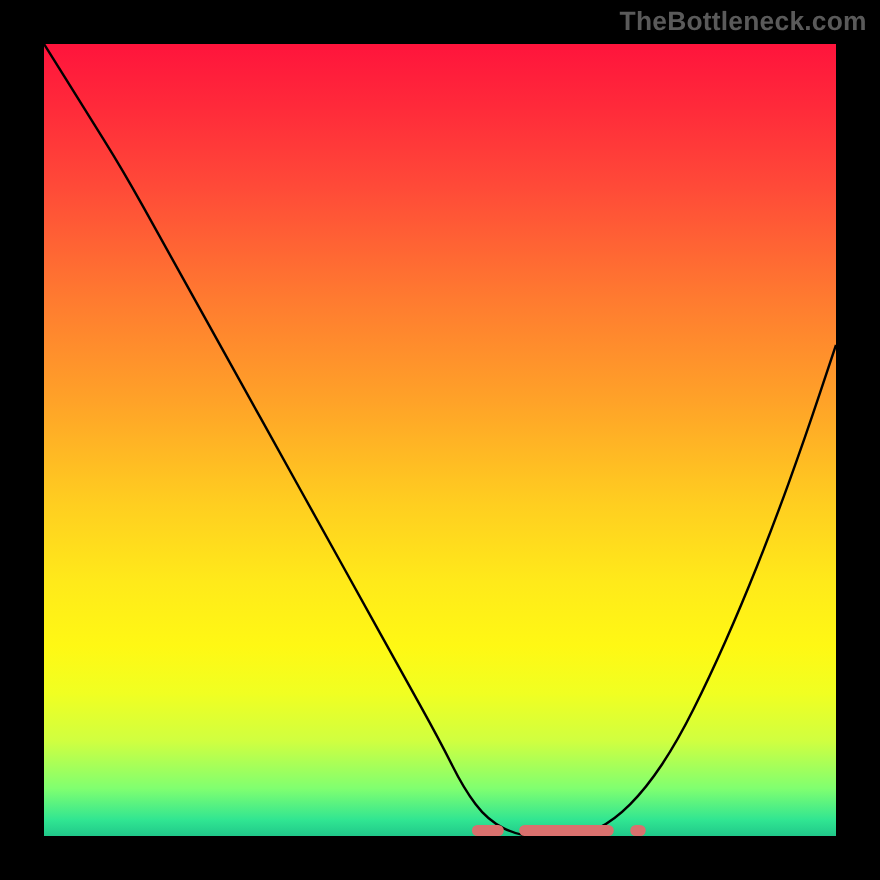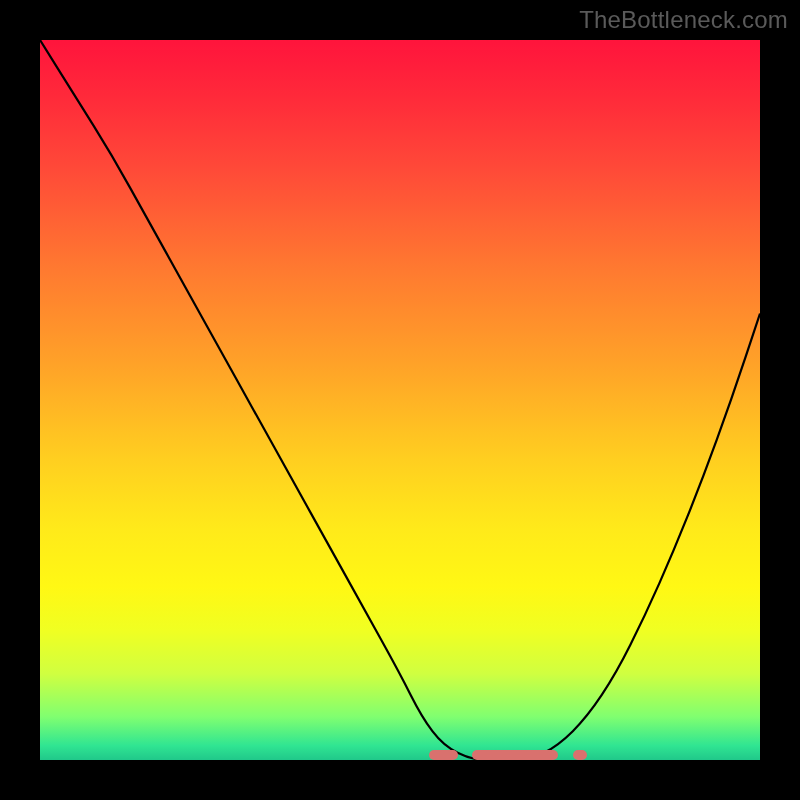--- a/index.html
+++ b/index.html
@@ -10,21 +10,21 @@
     position: relative;
     font-family: Arial, sans-serif;
     overflow: hidden;
   }
   .watermark {
     position: absolute;
     top: 6px;
     right: 12px;
     color: #5a5a5a;
     font-size: 24px;
-    font-weight: 400;
+    font-weight: 700;
     z-index: 10;
     letter-spacing: 0.2px;
   }
   .plot-area {
     position: absolute;
     left: 40px;
     top: 40px;
     width: 720px;
     height: 720px;
     overflow: hidden;

